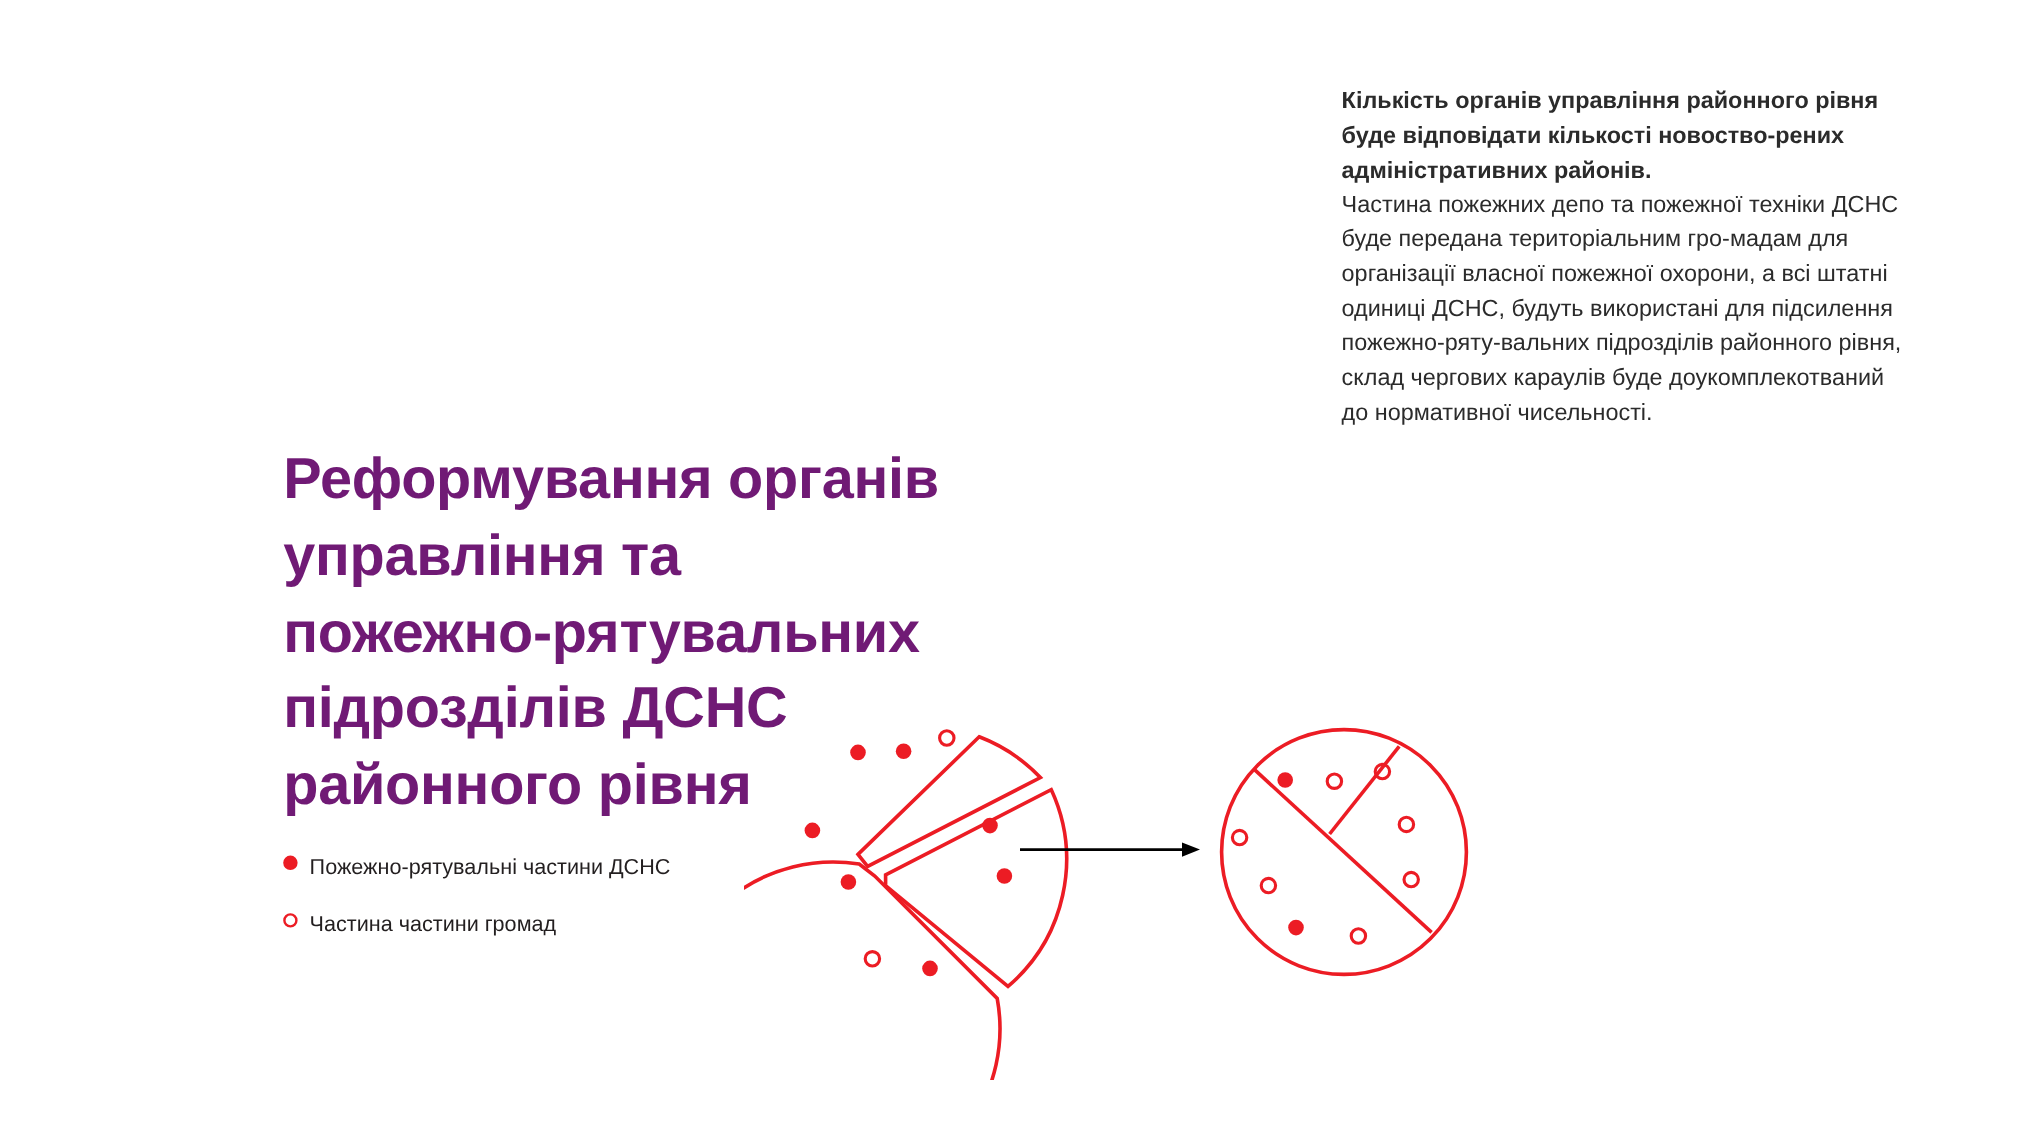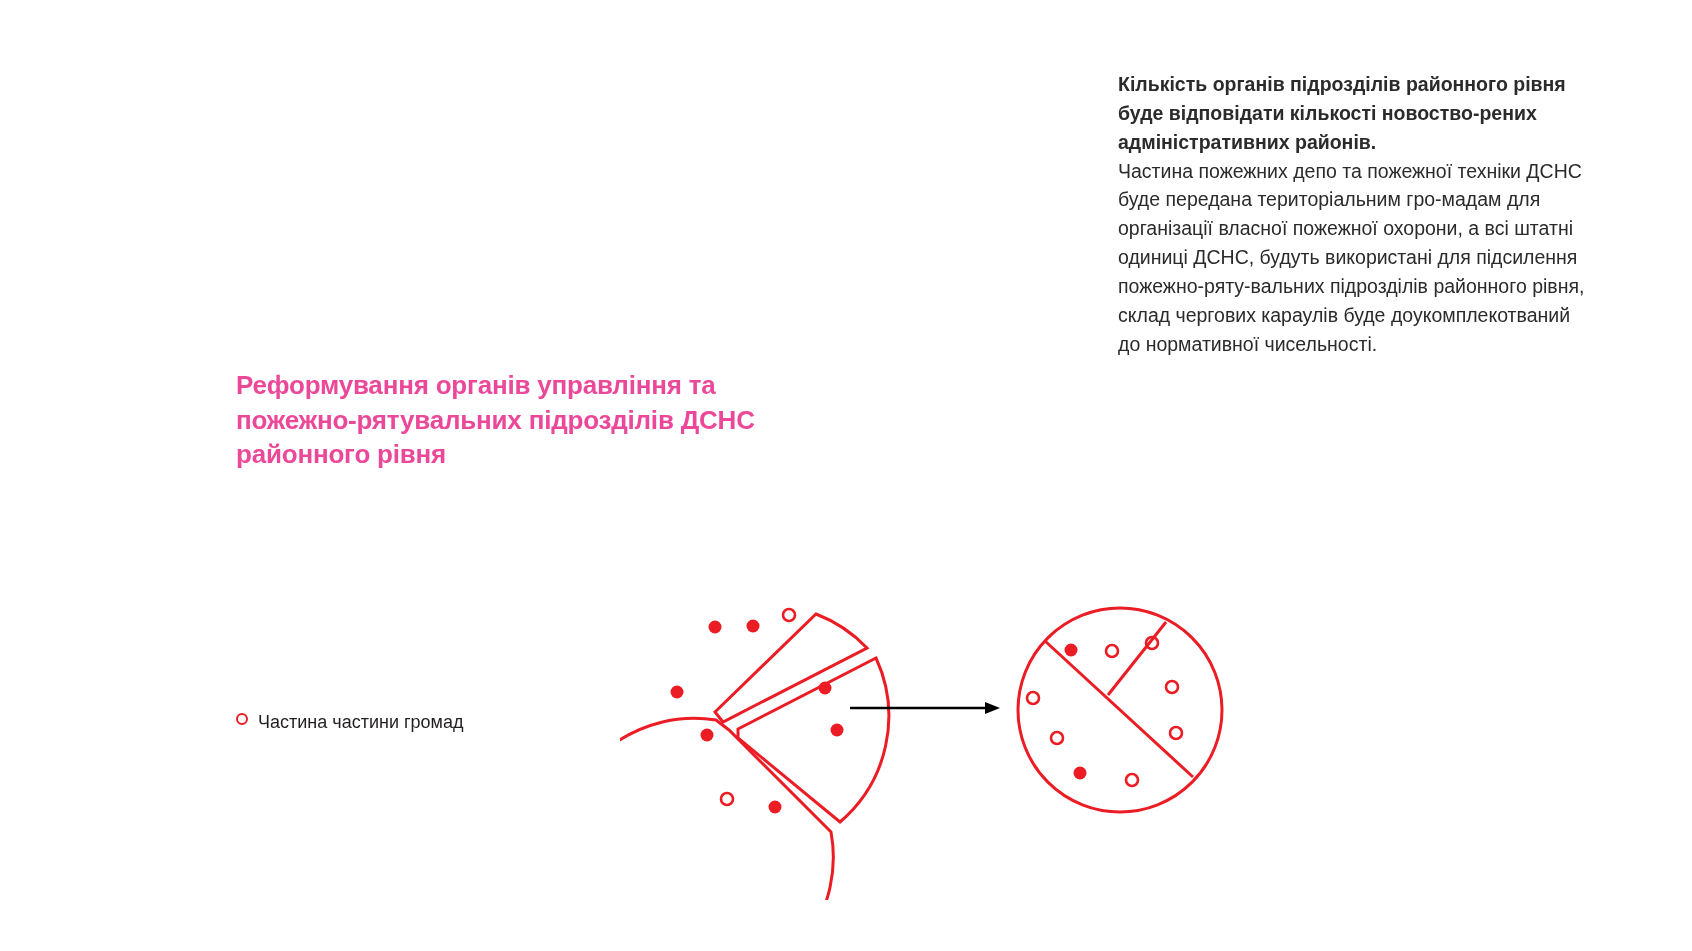--- a/index.html
+++ b/index.html
@@ -35,24 +35,24 @@
     display: block;
     margin: 0;
   }
 
   
   .headline {
     position: absolute;
     left: 236px;
     top: 368px;
     width: 560px;
-    font-size: 26px;
+    font-size: 48px;
     font-weight: bold;
     line-height: 1.33;
-    color: #ec4899;
+    color: #701a75;
     letter-spacing: -0.2px;
   }
 
   
   .legend {
     position: absolute;
     left: 236px;
     top: 710px;
     width: 380px;
   }
@@ -99,27 +99,33 @@
     height: 300px;
   }
   .diagram svg {
     display: block;
   }
 </style>
 </head>
 <body>
 
 <div class="note-block">
-  <span class="note-lead">Кількість органів підрозділів районного рівня буде відповідати кількості новоство-рених адміністративних районів.</span>
+  <span class="note-lead">Кількість органів управління районного рівня буде відповідати кількості новоство-рених адміністративних районів.</span>
   <span class="note-body">Частина пожежних депо та пожежної техніки ДСНС буде передана територіальним гро-мадам для організації власної пожежної охорони, а всі штатні одиниці ДСНС, будуть використані для підсилення пожежно-ряту-вальних підрозділів районного рівня, склад чергових караулів буде доукомплекотваний до нормативної чисельності.</span>
 </div>
 
 <div class="headline">Реформування органів управління та пожежно-рятувальних підрозділів ДСНС районного рівня</div>
 
 <div class="legend">
+  <div class="legend-row">
+    <span class="legend-marker">
+      <span class="dot-filled"></span>
+    </span>
+    <span class="legend-label">Пожежно-рятувальні частини ДСНС</span>
+  </div>
   <div class="legend-row">
     <span class="legend-marker">
       <span class="dot-hollow"></span>
     </span>
     <span class="legend-label">Частина частини громад</span>
   </div>
 </div>
 
 <div class="diagram">
   <svg width="720" height="300" viewBox="0 0 720 300" xmlns="http://www.w3.org/2000/svg">

